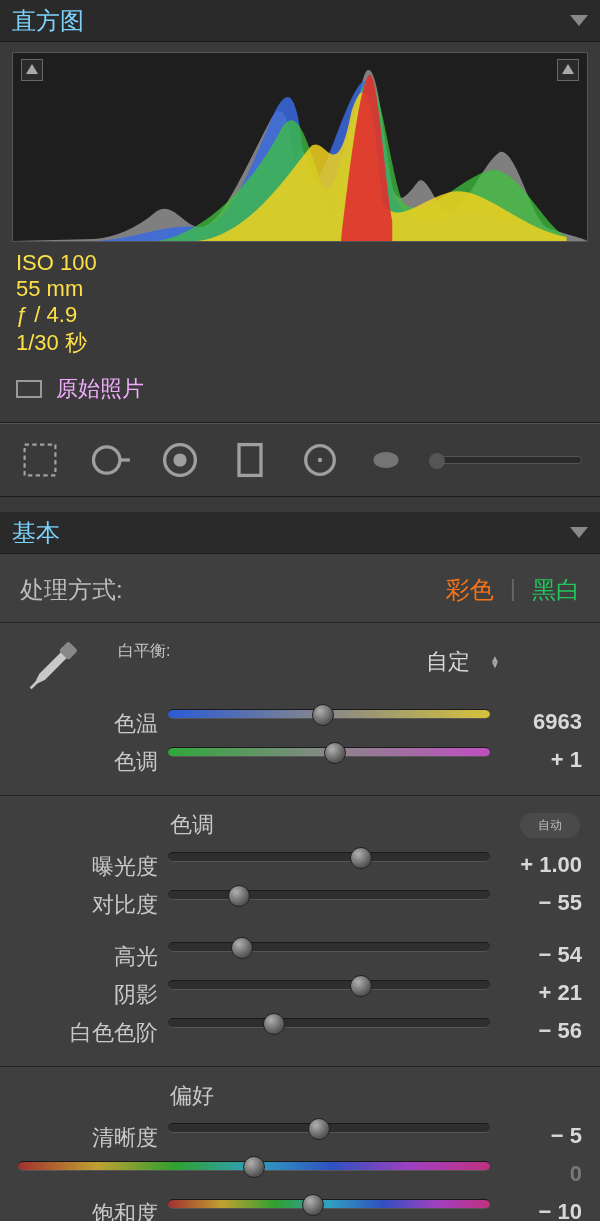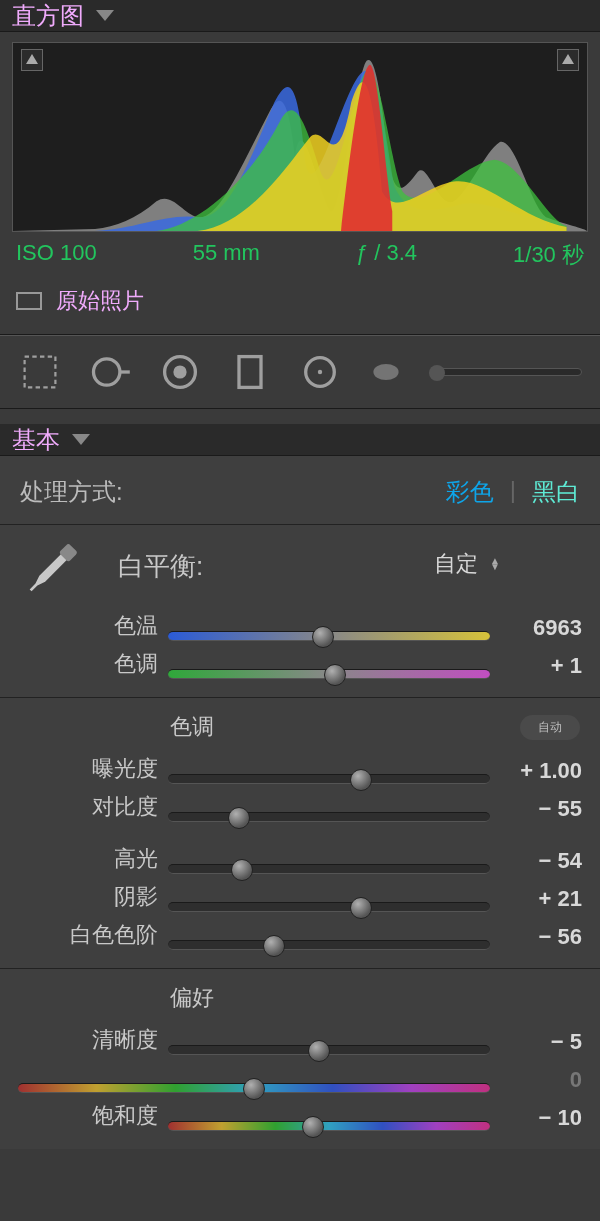--- a/index.html
+++ b/index.html
@@ -12,25 +12,25 @@
     font-size: 20px;
     overflow: hidden;
   }
 
   
   .panel-header {
     background: #2a2a2a;
     border-bottom: 1px solid #1a1a1a;
     display: flex;
     align-items: center;
-    justify-content: flex-start;
+    justify-content: space-between;
     padding: 6px 12px;
-    height: 32px;
+    height: 42px;
     font-size: 24px;
-    color: #f0abfc;
+    color: #7dd3fc;
   }
   .panel-header .chevron {
     margin-left: 12px;
     width: 0; height: 0;
     border-left: 9px solid transparent;
     border-right: 9px solid transparent;
     border-top: 11px solid #888;
   }
 
   
@@ -63,22 +63,23 @@
     border-left:6px solid transparent;
     border-right:6px solid transparent;
     border-bottom:10px solid #aaa;
   }
   .histogram-svg { position:absolute; left:0; top:0; width:100%; height:100%; }
 
   .exif-row {
     display: flex;
     justify-content: space-between;
     padding: 8px 4px 4px 4px;
-    color: #22c55e;
+    color: #fde047;
     font-size: 22px;
+    flex-direction: column;
   }
   .original-row {
     display:flex; align-items:center; gap:14px;
     padding: 12px 4px 10px 4px;
     color:#f0abfc;
     font-size:22px;
   }
   .original-row .rect-icon {
     width:26px;height:18px;border:2px solid #999;
   }
@@ -105,39 +106,39 @@
   .row {
     display:flex;
     align-items:center;
     padding: 6px 20px;
     min-height:40px;
   }
   .treatment-row { padding:20px 20px 16px 20px; }
   .treatment-label { color:#bcbcbc; font-size:24px; }
   .treatment-opts { margin-left:auto; display:flex; gap:16px; font-size:24px;}
   .treatment-opts .sep { color:#666; }
-  .active { color:#0ea5e9; }
-  .inactive { color:#5eead4;text-align:right; }
+  .active { color:#f97316; }
+  .inactive { color:#22c55e;text-align:right; }
 
   .wb-row { padding:18px 20px 6px 20px; display:flex; align-items:flex-start; }
   .eyedropper {
     width:58px;height:58px;
   }
-  .wb-label { margin-left:40px; color:#c8c8c8; font-size:26px; margin-top:6px;}
+  .wb-label { margin-left:40px; color:#c8c8c8; font-size:16px; }
   .wb-select {
     margin-left:auto; color:#d8d8d8; font-size:22px;
-    display:flex; align-items:center; gap:12px; margin-top:6px;
+    display:flex; align-items:center; gap:20px; margin-top:6px;
     padding-right:80px;
   }
   .wb-select .updown {
     display:flex;flex-direction:column;line-height:6px;font-size:10px;color:#aaa;
   }
 
   .slider-row {
-    display:flex; align-items:flex-end; padding:4px 18px;
+    display:flex; align-items:flex-start; padding:4px 18px;
     height:38px;
   }
   .slider-label {
     width:150px; text-align:right; color:#c8c8c8; font-size:22px;
     padding-right:10px;
   }
   .slider-track {
     position:relative; flex:1; height:10px; border-radius:5px;
     background:#2e2e2e; border-top:1px solid #1a1a1a; border-bottom:1px solid #555;
   }
@@ -184,21 +185,21 @@
       <path d="M0,190 L80,188 C100,186 120,178 140,160 C155,150 165,172 180,176 C200,180 220,130 250,70 C260,50 268,50 275,115 C282,60 300,160 310,170 C320,176 335,30 345,18 C352,12 358,40 365,110 C372,160 380,150 395,130 C405,120 415,168 430,160 C445,150 460,110 475,100 C490,95 505,165 520,176 C535,182 560,188 560,190 Z" fill="#d0d0d0" opacity="0.55"></path>
       <path d="M80,190 C120,188 150,172 180,176 C210,180 230,120 255,60 C270,30 278,40 285,120 C295,170 320,50 340,30 C355,18 360,70 372,145 C385,175 410,170 430,165 C455,155 480,172 520,180 L520,190 Z" fill="#3a6ae0" opacity="0.85"></path>
       <path d="M140,190 C180,185 230,140 260,80 C275,50 285,80 300,130 C315,170 330,45 345,28 C358,20 368,120 380,150 C400,175 440,120 470,118 C495,120 520,178 540,185 L540,190 Z" fill="#3ec23e" opacity="0.75"></path>
       <path d="M180,190 C230,185 270,120 290,95 C305,80 315,140 330,60 C342,22 350,30 360,150 C375,178 400,145 430,140 C460,135 495,178 540,186 L540,190 Z" fill="#f0d020" opacity="0.85"></path>
       <path d="M320,190 C330,100 340,25 348,22 C356,22 362,120 370,170 L370,190 Z" fill="#e03030" opacity="0.9"></path>
     </svg>
   </div>
   <div class="exif-row">
     <span>ISO 100</span>
     <span>55 mm</span>
-    <span>ƒ / 3.4</span>
+    <span>ƒ / 4.9</span>
     <span>1/30 秒</span>
   </div>
   <div class="original-row">
     <span class="rect-icon"></span>
     <span>原始照片</span>
   </div>
 </div>
 
 <div class="toolbar">
   <div class="tool">

